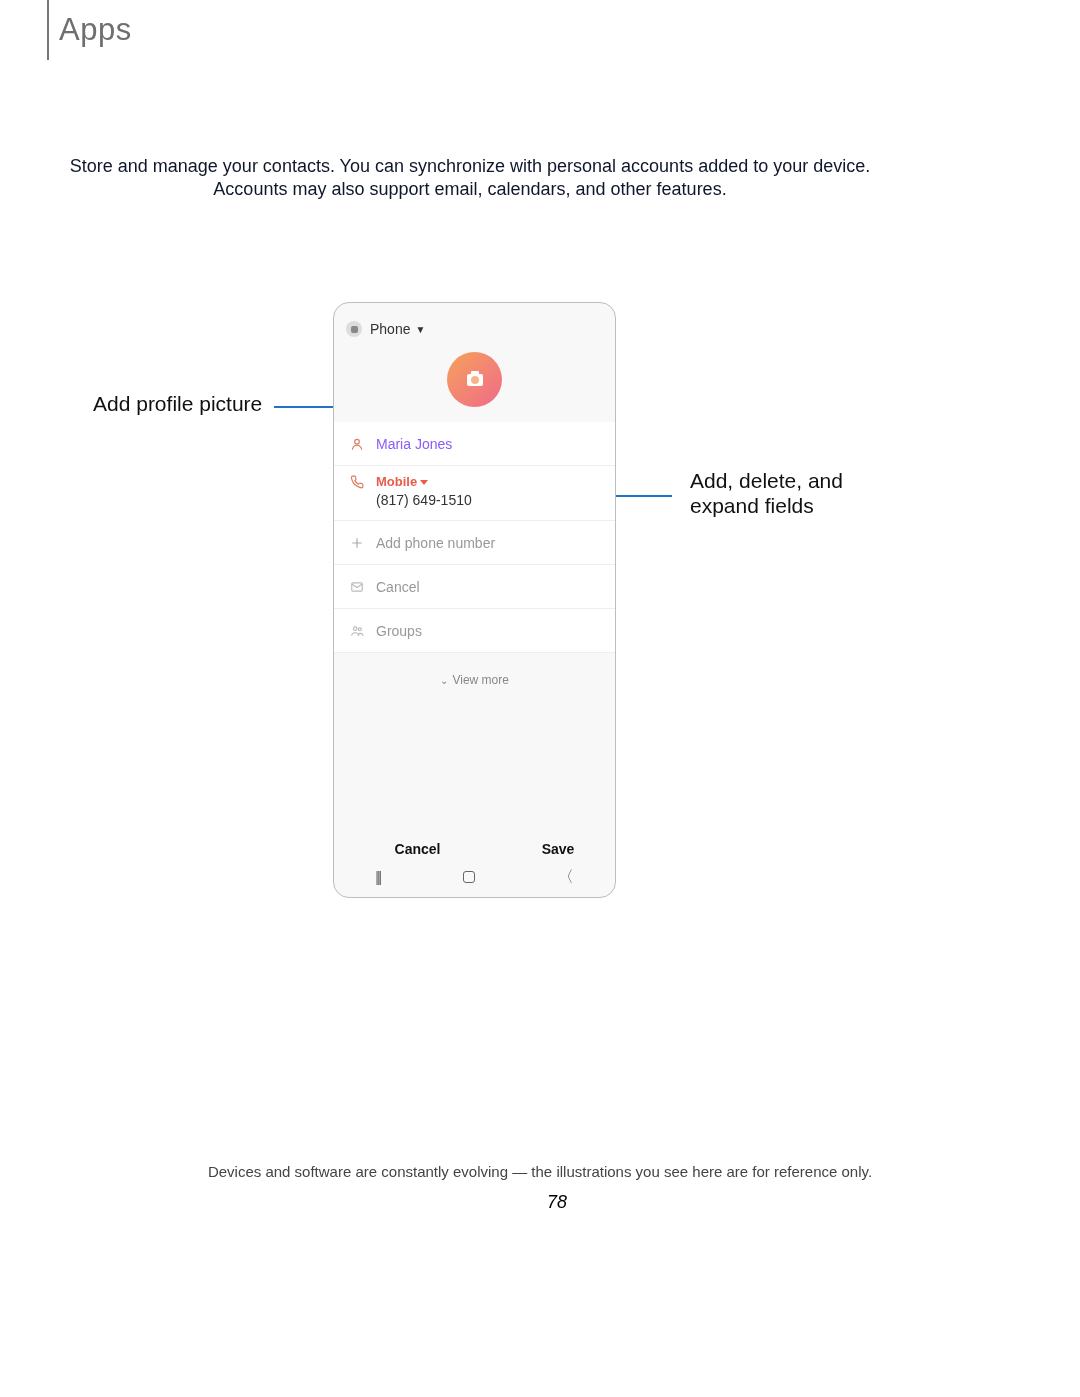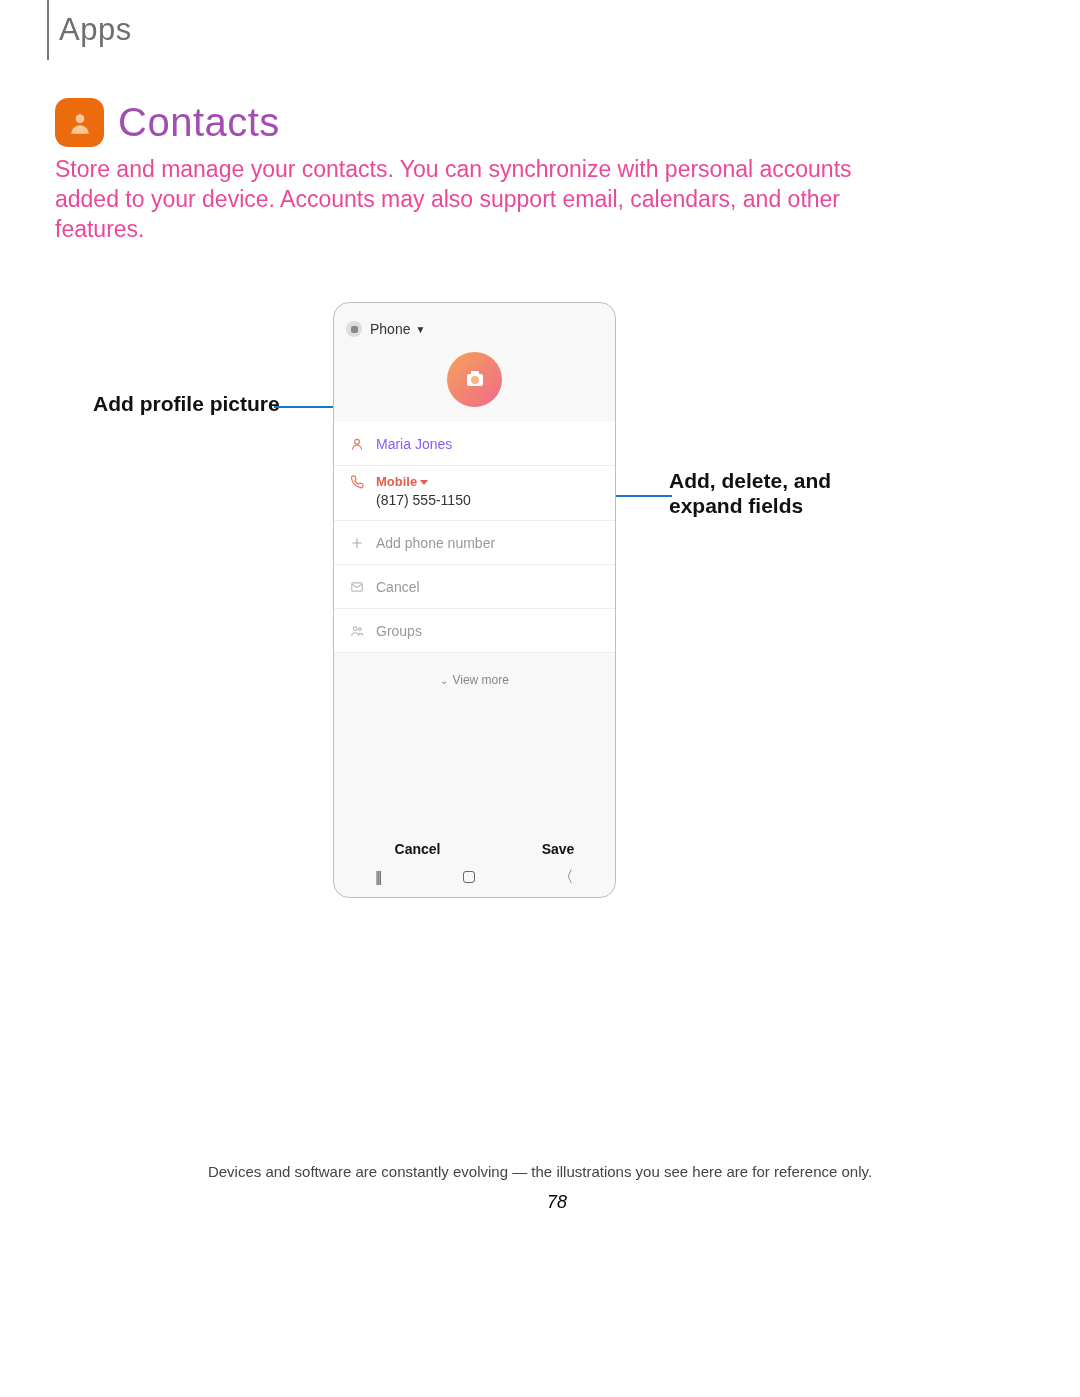--- a/index.html
+++ b/index.html
@@ -7,21 +7,21 @@
 .page { width:1080px; height:1076px; position:relative; }
 .header-tab { position:absolute; left:47px; top:0; height:60px; display:flex; align-items:center; }
 .header-tab .vline { width:2px; height:60px; background:#777; margin-right:10px; }
 .header-tab .label { font-size:31px; color:#6f6f6f; letter-spacing:0.5px; }
 .title-row { position:absolute; left:55px; top:98px; display:flex; align-items:center; }
 .contacts-badge {
   width:49px; height:49px; border-radius:13px;
   background:#ec6b0d; display:flex; align-items:center; justify-content:center;
 }
 .contacts-title { font-size:40px; color:#a24db2; margin-left:14px; font-weight:500; letter-spacing:0.5px;}
-.desc { position:absolute; left:55px; top:155px; width:830px; font-size:23px; line-height:1.3; color:#ec4899; }
+.desc { position:absolute; left:55px; top:155px; width:830px; font-size:18px; line-height:1.3; color:#0f172a;text-align:center; }
 .phone {
   position:absolute; left:333px; top:302px; width:283px; height:596px;
   border:1.5px solid #bdbdbd; border-radius:16px; background:#f8f8f8;
 }
 .phone-top { padding:18px 12px 0 12px; display:flex; align-items:center; }
 .phone-badge {
   width:16px; height:16px; border-radius:50%; background:#ddd;
   display:flex; align-items:center; justify-content:center; margin-right:8px;
 }
 .phone-badge::before { content:""; width:7px; height:7px; border-radius:2px; background:#888; }
@@ -66,52 +66,43 @@
 .nav-home { width:12px; height:12px; border:1.6px solid #666; border-radius:3px; }
 .nav-back { font-size:16px; color:#666; }
 .callout {
   position:absolute; width:30px; height:100px;
   border:1.5px solid #1e73cc; border-radius:9px;
 }
 #callout-box { left:579px; top:447px; height:100px; width:30px; }
 .callout-line { position:absolute; background:#1e73cc; height:1.5px; }
 #line-left { left:274px; top:406px; width:166px; }
 #line-right { left:608px; top:495px; width:64px; }
-.callout-text { position:absolute; font-size:21px; color:#111;font-weight:bold; }
+.callout-text { position:absolute; font-size:21px; color:#111; }
 #label-left { left:93px; top:392px; }
-#label-right { left:669px; top:468px; width:200px; line-height:1.2; }
+#label-right { left:690px; top:468px; width:200px; line-height:1.2; }
 .footer-note {
   position:absolute; left:0; width:100%; text-align:center;
   top:1163px; font-size:15px; color:#444;
 }
 .page-num {
   position:absolute; left:17px; width:100%; text-align:center;
   top:1192px; font-size:18px; color:#000;font-style:italic;
 }
 svg { display:block; }
 .caret-down::after{ content:""; display:inline-block; border-left:4px solid transparent; border-right:4px solid transparent; border-top:5px solid #e85c4a; margin-left:3px; vertical-align:middle;}
 </style>
 </head>
 <body>
 
 <div class="page">
   <div class="header-tab">
     <div class="vline"></div>
     <div class="label">Apps</div>
   </div>
 
-  <div class="title-row">
-    <div class="contacts-badge">
-      <svg width="26" height="26" viewBox="0 0 24 24">
-          <circle cx="12" cy="8" r="4" fill="#f9c89a"></circle>
-          <path d="M4 22c0-4.4 3.6-8 8-8s8 3.6 8 8" fill="#f9c89a"></path>
-        </svg>
-    </div>
-    <div class="contacts-title">Contacts</div>
-  </div>
 
   <div class="desc">Store and manage your contacts. You can synchronize with personal accounts added to your device. Accounts may also support email, calendars, and other features.</div>
 
   <div class="callout-text" id="label-left">Add profile picture</div>
   <div class="callout-line" id="line-left"></div>
 
   <div class="callout-text" id="label-right">Add, delete, and expand fields</div>
   <div class="callout-line" id="line-right"></div>
   <div class="callout" id="callout-box"></div>
 
@@ -141,21 +132,21 @@
 
       <div class="row stacked">
         <div class="line1">
           <span class="icon">
             <svg width="14" height="14" viewBox="0 0 24 24" fill="none" stroke="#e07a5f" stroke-width="2">
                 <path d="M22 17v3a2 2 0 0 1-2.2 2 19 19 0 0 1-8.3-3 19 19 0 0 1-6-6A19 19 0 0 1 2.5 4.2 2 2 0 0 1 4.5 2h3a2 2 0 0 1 2 1.7c.1.9.3 1.8.6 2.6a2 2 0 0 1-.5 2.1L8.3 9.7a16 16 0 0 0 6 6l1.3-1.3a2 2 0 0 1 2.1-.5c.8.3 1.7.5 2.6.6A2 2 0 0 1 22 17z"></path>
               </svg>
           </span>
           <span class="text accent caret-down">Mobile</span>
         </div>
-        <div class="line2">(817) 555-1150</div>
+        <div class="line2">(817) 649-1510</div>
       </div>
 
       <div class="row">
         <span class="icon plus">
           <svg width="14" height="14" viewBox="0 0 24 24" stroke="#aaa" stroke-width="2">
               <path d="M12 4v16M4 12h16"></path>
             </svg>
         </span>
         <span class="text placeholder">Add phone number</span>
       </div>

